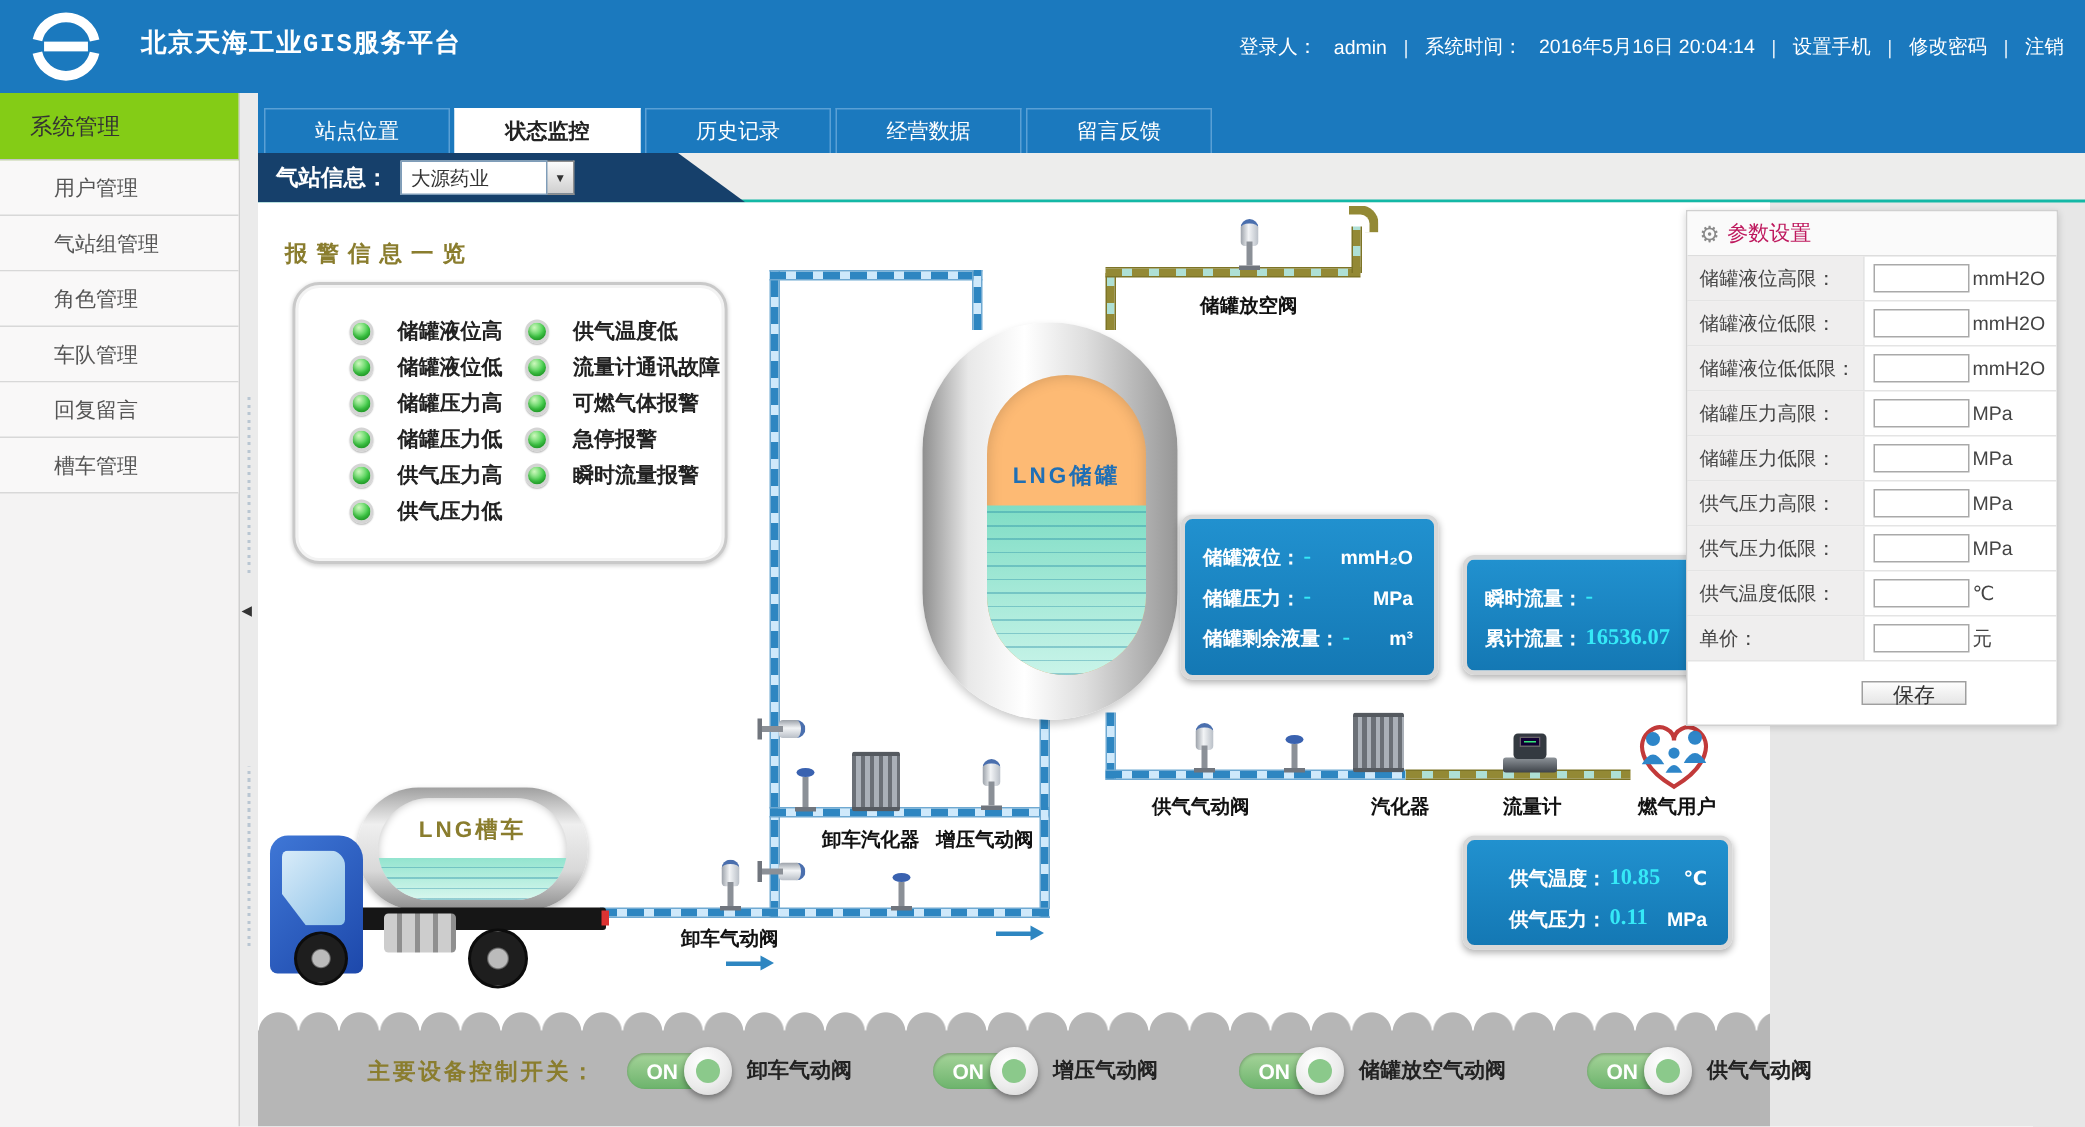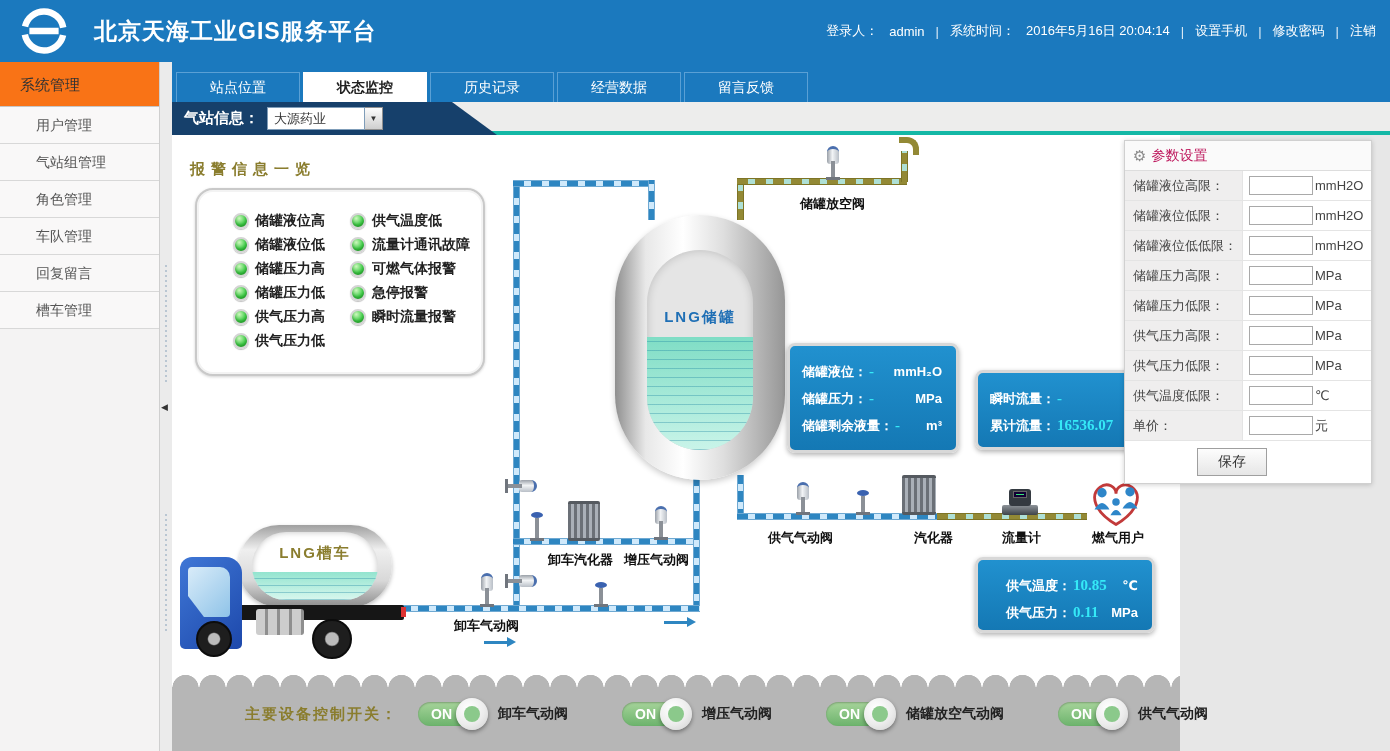--- a/index.html
+++ b/index.html
@@ -4,56 +4,56 @@
 <style>
   * { margin:0; padding:0; box-sizing:border-box; }
   html,body { width:1390px; height:751px; }
   body {
     font-family:"Liberation Sans","DejaVu Sans",sans-serif;
     background:#e7e7e7; position:relative; overflow:hidden;
   }
   
   .top-header { position:absolute; left:0; top:0; width:1390px; height:62px; background:#1b79be; z-index:20; }
   .logo { position:absolute; left:18px; top:5px; }
-  .app-title { position:absolute; left:94px; top:0; height:62px; line-height:62px; color:#fff; font-size:23px; font-weight:bold; letter-spacing:1px; }
+  .app-title { position:absolute; left:94px; top:0; height:62px; line-height:62px; color:#fff; font-size:17px; font-weight:bold; letter-spacing:1px;font-family:Liberation Mono, monospace; }
   .header-right { position:absolute; right:14px; top:0; height:62px; display:flex; align-items:center; gap:11px; color:#fff; font-size:13px; }
   .header-right .sep { opacity:.85; }
   .header-link { cursor:pointer; }
   
   .sidebar { position:absolute; left:0; top:62px; width:160px; bottom:0; background:#f4f3f3; border-right:1px solid #cfcfcf; z-index:5; }
-  .sidebar-title { height:45px; line-height:45px; padding-left:20px; background:#f97316; border-bottom:1px solid #c6c6c6; font-size:15px; color:#333; }
+  .sidebar-title { height:45px; line-height:45px; padding-left:20px; background:#84cc16; border-bottom:1px solid #c6c6c6; font-size:15px; color:#333; }
   .sidebar-item { height:37px; line-height:37px; padding-left:36px; font-size:14px; color:#555; border-bottom:1px solid #d8d8d8; background:#f9f8f8; cursor:pointer; }
   .splitter { position:absolute; left:160px; top:62px; width:12px; bottom:0; background:#ebebeb; z-index:5; }
   .splitter::before, .splitter::after { content:""; position:absolute; left:5px; width:2px; height:120px;
     background:repeating-linear-gradient(0deg,#b9c6d2 0 2px,transparent 2px 5px); }
   .splitter::before { top:200px; } .splitter::after { bottom:120px; }
   .collapse-arrow { position:absolute; left:1px; top:340px; font-size:9px; color:#333; cursor:pointer; }
   
   .band-blue { position:absolute; left:172px; right:0; top:62px; height:40px; background:#1b79be; }
   .tabs { position:absolute; left:176px; top:72px; display:flex; gap:3px; z-index:6; }
   .tab { width:124px; height:30px; line-height:28px; text-align:center; color:#fff; font-size:14px;
     background:#1b79be; border:1px solid #5aa0d5; border-bottom:none; cursor:pointer; }
   .tab.active { background:#fff; color:#222; font-weight:bold; border-color:#fff; }
   
-  .station-row { position:absolute; left:172px; right:0; top:102px; height:33px; background:#ededec; border-bottom:4px solid #14b8a6; }
+  .station-row { position:absolute; left:172px; right:0; top:102px; height:33px; background:#ededec; border-bottom:2px solid #14b8a6; }
   .station-ribbon { position:absolute; left:0; top:0; height:33px; width:330px; background:#16406b;
     clip-path:polygon(0 0,280px 0,325px 100%,0 100%);
     display:flex; align-items:center; padding-left:12px; gap:8px; color:#fff; font-weight:bold; font-size:15px; }
   .dropdown { display:flex; align-items:center; cursor:pointer; }
   .dropdown-value { width:98px; height:23px; line-height:21px; background:#fff; border:1px solid #7f9db9; font-size:13px; font-weight:normal; color:#333; padding-left:6px; }
   .dropdown-btn { width:18px; height:23px; background:linear-gradient(#fcfcfc,#cfcfcf); border:1px solid #8f8f8f; border-left:none; font-size:8px; color:#333; display:flex; align-items:center; justify-content:center; }
   
   .canvas { position:absolute; left:172px; top:135px; width:1008px; bottom:0; background:#fff; overflow:hidden; z-index:1; }
   .alarm-title { position:absolute; left:18px; top:25px; font-size:15px; font-weight:bold; letter-spacing:6px; color:#8a7d2e; }
   .alarm-box { position:absolute; left:23px; top:53px; width:290px; height:188px; background:#fff;
     border:2px solid #c9c9c9; border-radius:18px; box-shadow:0 1px 3px rgba(0,0,0,.18), inset 0 0 0 2px #f3f3f3;
     display:flex; padding:22px 0 0 36px; }
   .alarm-col { display:flex; flex-direction:column; }
   .alarm-col.c1 { width:117px; }
-  .alarm-item { display:flex; align-items:center; gap:6px; height:17px; margin-bottom:7px; font-size:14px; font-weight:bold; color:#222; white-space:nowrap; }
+  .alarm-item { display:flex; align-items:center; gap:16px; height:17px; margin-bottom:7px; font-size:14px; font-weight:bold; color:#222; white-space:nowrap; }
   .led { width:16px; height:16px; border-radius:50%; flex:0 0 16px;
     background:radial-gradient(circle at 35% 28%, #cdf8bd, #46cf4e 55%, #1fa32b);
     border:2px solid #d4d4d4; box-shadow:inset 0 -2px 3px rgba(0,90,0,.35), 0 1px 1px rgba(0,0,0,.25); }
   
   .pipe { position:absolute; }
   .pipe.h { height:7px; border-top:1px solid #6fa9d2; border-bottom:1px solid #6fa9d2;
     background:repeating-linear-gradient(90deg,#2e86c1 0 11px,#cfe9fb 11px 18px); }
   .pipe.v { width:7px; border-left:1px solid #6fa9d2; border-right:1px solid #6fa9d2;
     background:repeating-linear-gradient(0deg,#2e86c1 0 11px,#cfe9fb 11px 18px); }
   .pipe.oh { height:7px; border-top:1px solid #7d7426; border-bottom:1px solid #7d7426;
@@ -79,22 +79,22 @@
   .fm-screen { position:absolute; bottom:17px; left:11px; width:14px; height:7px; background:#103; border:1px solid #666; }
   .fm-screen::after { content:""; position:absolute; left:2px; top:2px; width:8px; height:1px; background:#35e97a; }
   .diagram-label { position:absolute; font-size:13px; font-weight:bold; color:#111; white-space:nowrap; }
   .flow-arrow { position:absolute; width:24px; height:3px; background:#2e86c1; }
   .flow-arrow::after { content:""; position:absolute; right:-8px; top:-4px;
     border-left:9px solid #2e86c1; border-top:5px solid transparent; border-bottom:5px solid transparent; }
   
   .tank-outer { position:absolute; left:443px; top:80px; width:170px; height:265px; border-radius:85px;
     background:linear-gradient(90deg,#8f8f8f 0%,#e8e8e8 18%,#ffffff 40%,#dedede 64%,#969696 100%);
     box-shadow:0 3px 6px rgba(0,0,0,.2); }
-  .tank-inner { position:absolute; left:475px; top:115px; width:106px; height:200px; border-radius:53px;
-    background:#e5e5e5; overflow:hidden; box-shadow:inset 0 0 10px rgba(0,0,0,.18); }
+  .tank-inner { position:absolute; left:486px; top:115px; width:106px; height:200px; border-radius:53px;
+    background:#fdba74; overflow:hidden; box-shadow:inset 0 0 10px rgba(0,0,0,.18); }
   .tank-label { position:absolute; top:58px; width:100%; text-align:center; color:#1f6fb5; font-weight:bold; font-size:15px; letter-spacing:2px; }
   .tank-liquid { position:absolute; bottom:0; left:0; width:100%; height:113px;
     background:repeating-linear-gradient(0deg, rgba(26,130,160,.35) 0 1px, transparent 1px 9px),
                linear-gradient(#7fddc5,#c9f4e9); }
   
   .info-box { position:absolute; background:linear-gradient(180deg,#2191cf,#1478b4);
     border:3px solid #d8d8d8; border-radius:8px; box-shadow:0 2px 5px rgba(0,0,0,.3); padding:12px 10px 6px 12px; }
   .ib-row { display:flex; align-items:center; height:27px; color:#fff; font-size:13px; font-weight:bold; white-space:nowrap; }
   .ib-value { color:#35e9f7; font-family:"Liberation Serif","DejaVu Serif",serif; font-size:15px; margin-left:2px; }
   .ib-unit { margin-left:auto; padding-right:4px; }
@@ -143,21 +143,21 @@
     border:1px solid #d0d0d0; box-shadow:0 1px 5px rgba(0,0,0,.18); z-index:10; }
   .pp-header { height:30px; display:flex; align-items:center; gap:5px; padding-left:8px; background:#fafafa; border-bottom:1px solid #ddd; }
   .gear { color:#8a8a8a; font-size:15px; }
   .pp-title { color:#be185d; font-size:14px; }
   .prow { height:30px; display:flex; align-items:stretch; border-bottom:1px solid #e4e4e4; }
   .plabel { width:118px; background:#efeeee; display:flex; align-items:center; padding-left:8px; font-size:13px; color:#444; border-right:1px solid #e4e4e4; white-space:nowrap; }
   .pvalue { flex:1; display:flex; align-items:center; padding-left:6px; gap:2px; }
   .pvalue input { width:64px; height:19px; border:1px solid #a9a9a9; font-size:12px; padding:1px 3px; font-family:inherit; }
   .punit { font-size:13px; color:#444; }
   .pp-footer { height:42px; display:flex; align-items:center; }
-  .save-btn { margin-left:72px; width:70px; height:28px; background:linear-gradient(#fdfdfd,#e6e6e6);
+  .save-btn { margin-left:116px; width:70px; height:16px; background:linear-gradient(#fdfdfd,#e6e6e6);
     border:1px solid #9f9f9f; font-size:14px; color:#333; cursor:pointer; font-family:inherit; }
 </style>
 </head>
 <body>
 
 <div class="top-header">
   <span class="logo">
     <svg width="52" height="52" viewBox="0 0 64 64">
       <circle cx="32" cy="32" r="24" fill="none" stroke="#ffffff" stroke-width="8" stroke-dasharray="65 10.4" stroke-dashoffset="70.2"></circle>
       <rect x="14" y="28" width="36" height="8" fill="#ffffff"></rect>

